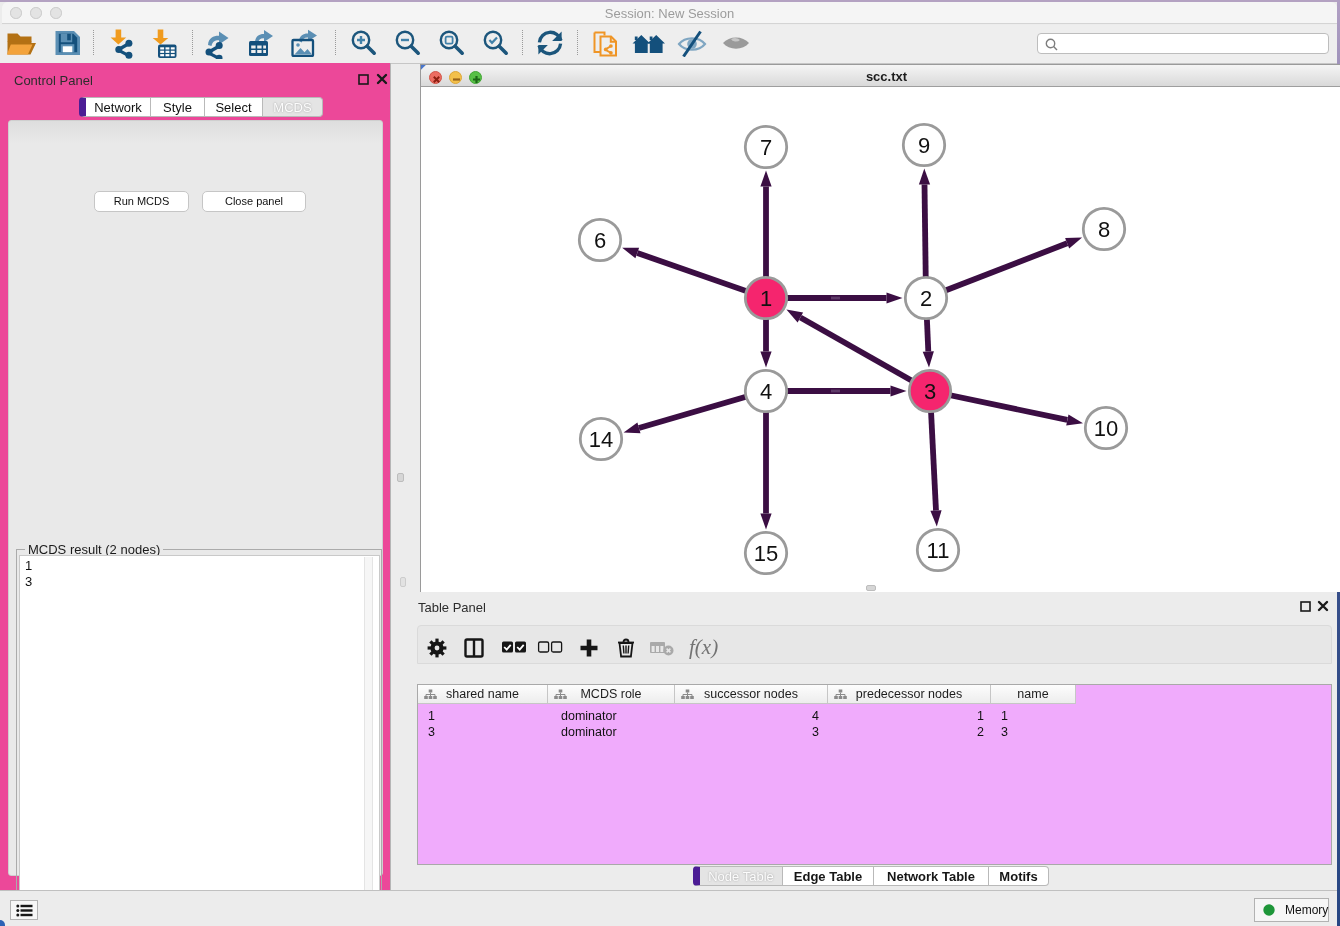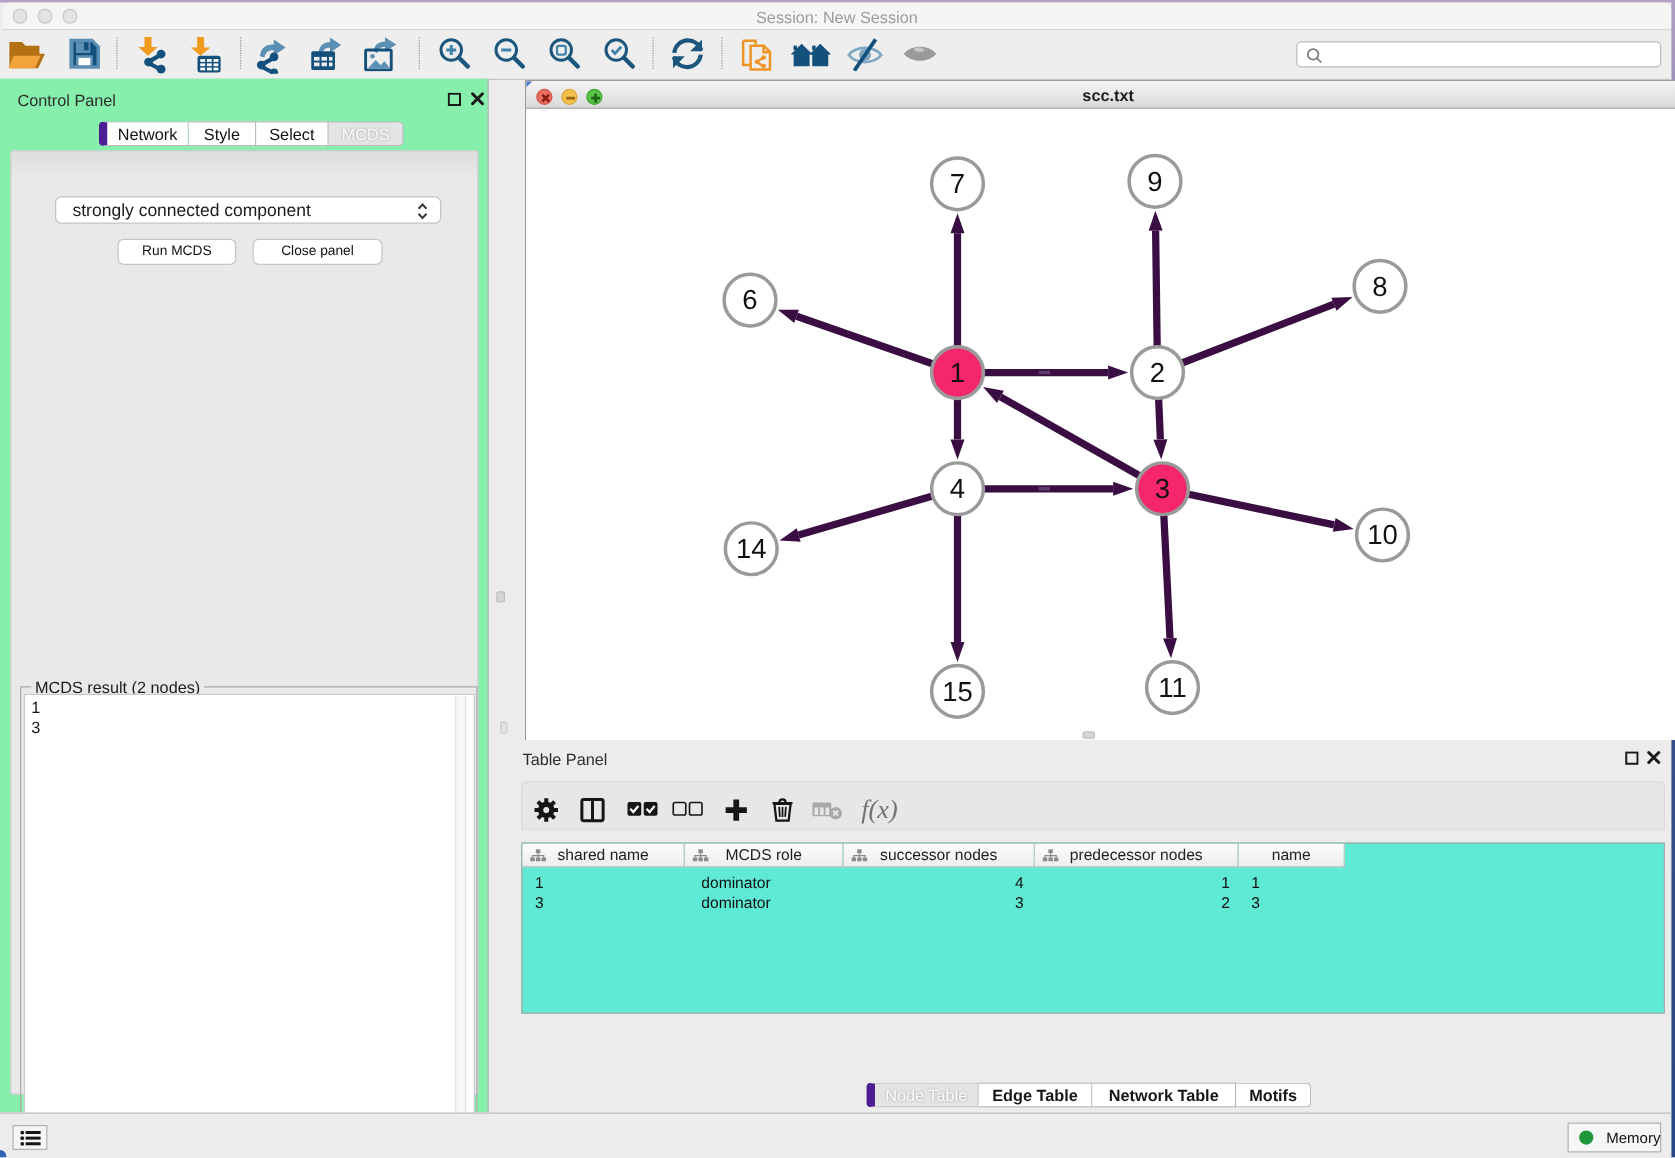--- a/index.html
+++ b/index.html
@@ -13,21 +13,21 @@
 
 #titlebar { left:2px; top:2px; width:1335px; height:22px; background:#f5f5f5; border-bottom:1px solid #d4d4d4; border-radius:6px 6px 0 0; }
 #titlebar .light { position:absolute; top:5px; width:11.5px; height:11.5px; border-radius:50%; background:#e3e3e3; border:1px solid #c9c9c9; }
 #wtitle { width:100%; text-align:center; margin-top:4px; font-size:13px; color:#9c9c9c; }
 
 #toolbar { left:0; top:25px; width:1337px; height:39px; background:#eeeeee; border-bottom:1px solid #c6c6c6; }
 .tbi { position:absolute; top:4px; }
 .tsep { position:absolute; top:5px; width:0; height:25px; border-left:1px dotted #9a9a9a; }
 #searchbox { position:absolute; left:1037px; top:8px; width:292px; height:21px; background:#fff; border:1px solid #bdbdbd; border-radius:4px; }
 
-#cpanel { left:0; top:63px; width:391px; height:827px; background:#86efac; border-right:1px solid #b5b5b5; }
+#cpanel { left:0; top:63px; width:391px; height:827px; background:#ec4899; border-right:1px solid #b5b5b5; }
 .ptitle { font-size:13px; color:#2d2d2d; }
 .tabrow { position:absolute; height:20px; display:flex; }
 .tab { height:20px; line-height:19px; font-size:13px; color:#111; background:#fff; border:1px solid #b9b9b9; border-left:none; text-align:center; }
 .tab.first { border-left:7px solid #4c1d95; border-radius:4px 0 0 4px; }
 .tab.last { border-radius:0 4px 4px 0; }
 .tab.sel { background:#e4e4e4; color:#fcfcfc; text-shadow:0 0 2px #9d9d9d; }
 #cp-content { position:absolute; left:8px; top:57px; width:375px; height:756px; background:#e9e9e9; border:1px solid #cfcfcf; border-radius:3px; background:linear-gradient(#dedede, #e9e9e9 22px); }
 #optlabel { position:absolute; left:0; top:74px; width:391px; text-align:center; font-size:13px; color:#1b1b1b; }
 #dropdown { position:absolute; left:44px; top:94px; width:309px; height:22px; background:#fff; border:1px solid #c3c3c3; border-radius:5px; font-size:14px; color:#1b1b1b; line-height:21px; padding-left:13px; }
 .btn { position:absolute; height:21px; background:#fff; border:1px solid #c6c6c6; border-radius:5px; font-size:11px; color:#111; text-align:center; line-height:19px; }
@@ -37,21 +37,21 @@
 #mcdsscroll { position:absolute; right:6px; top:1px; width:9px; height:355px; background:#f6f6f6; border-left:1px solid #e4e4e4; border-right:1px solid #e4e4e4; }
 
 #netwin { left:404px; top:64px; width:933px; height:528px; border:1px solid #9a9a9a; background:#fff;margin-left:16px; }
 #nettitle { position:absolute; left:0; top:0; width:931px; height:22px; background:linear-gradient(#f5f5f5, #d9d9d9); border-bottom:1px solid #9e9e9e; }
 #nettitle .txt { width:100%; text-align:center; margin-top:4px; font-size:13px; font-weight:700; color:#1c1c1c; }
 .tl { position:absolute; top:5.5px; width:13px; height:13px; border-radius:50%; }
 #netcanvas { position:absolute; left:0; top:23px; width:931px; height:504px; background:#fff; }
 
 #tpanel { left:404px; top:592px; width:933px; height:298px; background:#ececec; }
 #tp-toolbar { position:absolute; left:13px; top:33px; width:915px; height:39px; background:#e7e7e7; border:1px solid #dadada; border-radius:4px 4px 0 0; }
-#tp-table { position:absolute; left:13px; top:82px; width:915px; height:137px; background:#5eead4; border:1px solid #a9a9a9; }
+#tp-table { position:absolute; left:13px; top:92px; width:915px; height:181px; background:#f0abfc; border:1px solid #a9a9a9; }
 .th { position:absolute; top:0; height:19px; background:linear-gradient(#fdfdfd,#ededed); border-right:1px solid #c6c6c6; border-bottom:1px solid #c6c6c6; font-size:12.5px; color:#1d1d1d; text-align:center; line-height:18px; }
 .td { position:absolute; font-size:12.5px; color:#111; height:16px; line-height:16px; }
 .btab { height:20px; line-height:19px; font-size:13px; font-weight:700; color:#161616; background:#fff; border:1px solid #b9b9b9; border-left:none; text-align:center; }
 
 #statusbar { left:0; top:890px; width:1337px; height:36px; background:#ececec; border-top:1px solid #c0c0c0; }
 #memkey { position:absolute; left:1254px; top:7px; width:75px; height:24px; background:#f6f6f6; border:1px solid #b2b2b2; font-size:12px; color:#111; }
 #listbtn { position:absolute; left:10px; top:9px; width:28px; height:20px; background:#f6f6f6; border:1px solid #b2b2b2; }
 </style>
 </head>
 <body>
@@ -221,25 +221,20 @@
   </svg>
   <svg style="position:absolute;left:376px;top:10px" width="12" height="12" viewBox="0 0 12 12">
     <path d="M2,2 L10,10 M10,2 L2,10" stroke="#1a1a1a" stroke-width="2.4" stroke-linecap="round"></path>
   </svg>
   <div id="cp-content"></div>
   <div class="tabrow" style="left:79px;top:34px">
     <div class="tab first" style="width:72px">Network</div>
     <div class="tab" style="width:54px">Style</div>
     <div class="tab" style="width:58px">Select</div>
     <div class="tab sel last" style="width:60px">MCDS</div>
-  </div>
-  <div id="dropdown">strongly connected component
-    <svg style="position:absolute;right:9px;top:4px" width="10" height="14" viewBox="0 0 10 14">
-      <path d="M1.8,5 L5,1.6 L8.2,5 M1.8,9 L5,12.4 L8.2,9" fill="none" stroke="#3a3a3a" stroke-width="1.6"></path>
-    </svg>
   </div>
   <div class="btn" style="left:94px;top:128px;width:95px">Run MCDS</div>
   <div class="btn" style="left:202px;top:128px;width:104px">Close panel</div>
   <div id="mcdsbox">
     <div class="bt">MCDS result (2 nodes)</div>
     <div id="mcdstext">1<br>3<div id="mcdsscroll"></div></div>
   </div>
 </div>
 
 <div class="abs" id="netwin">

